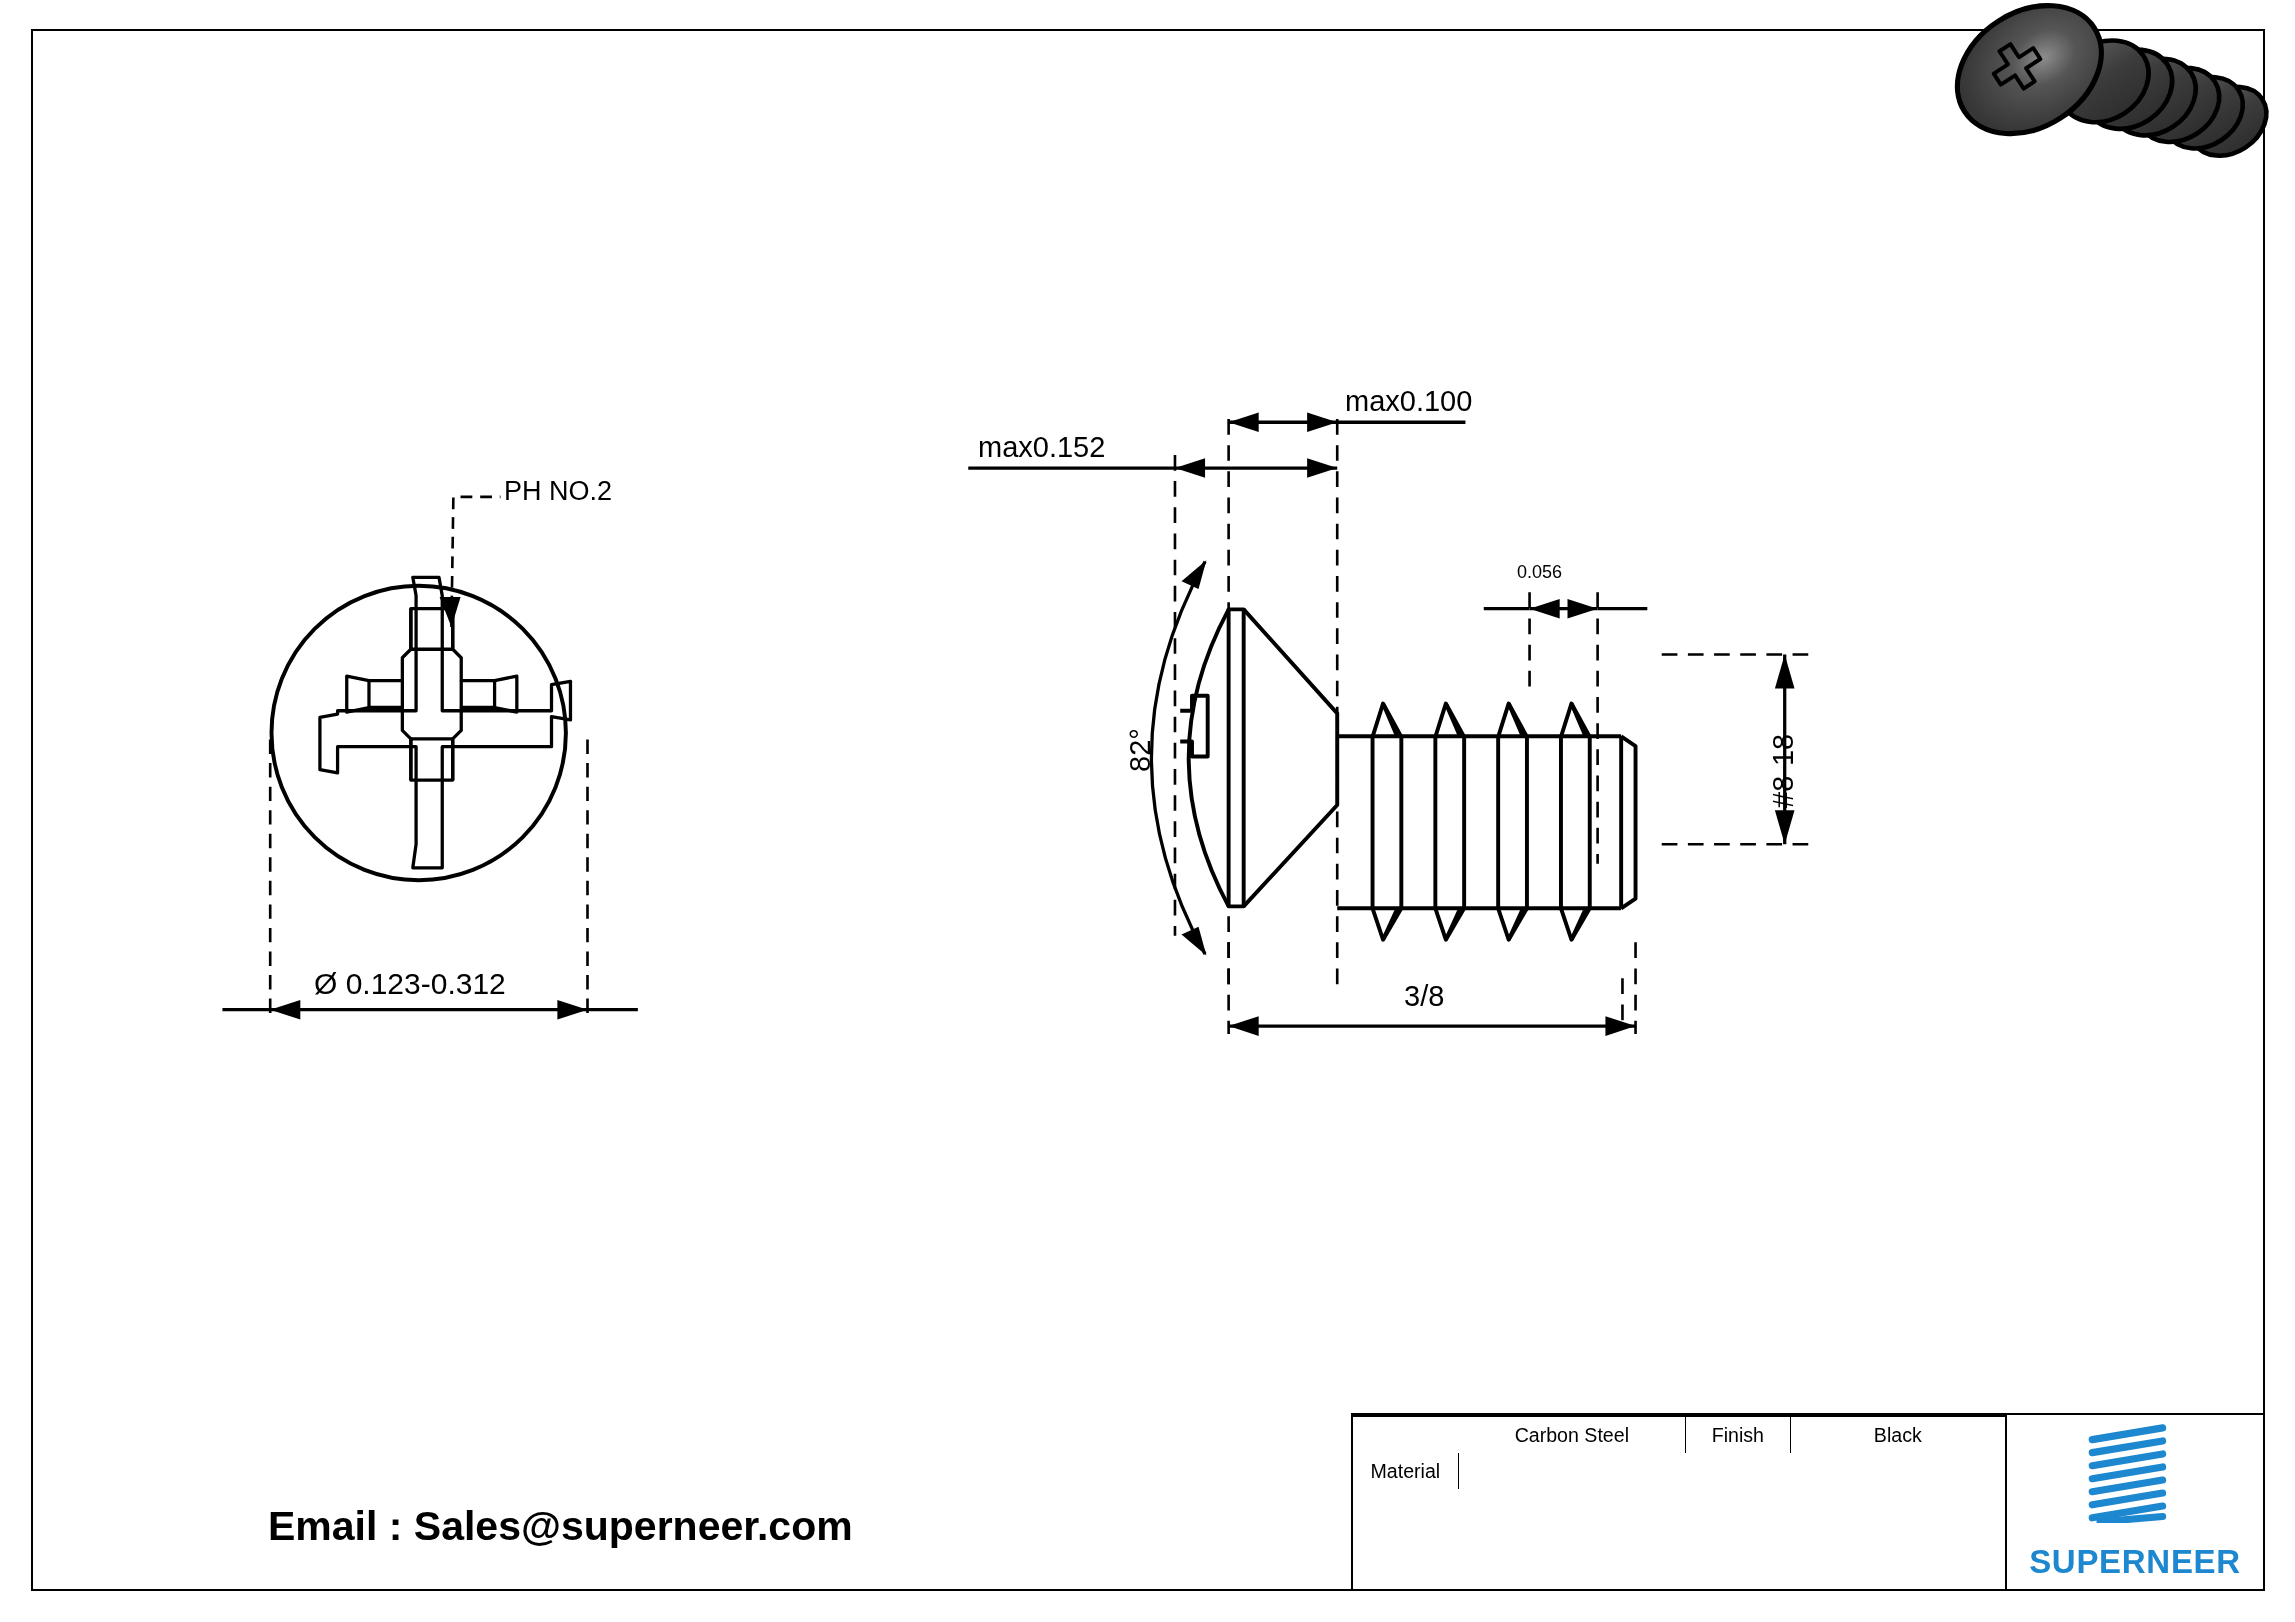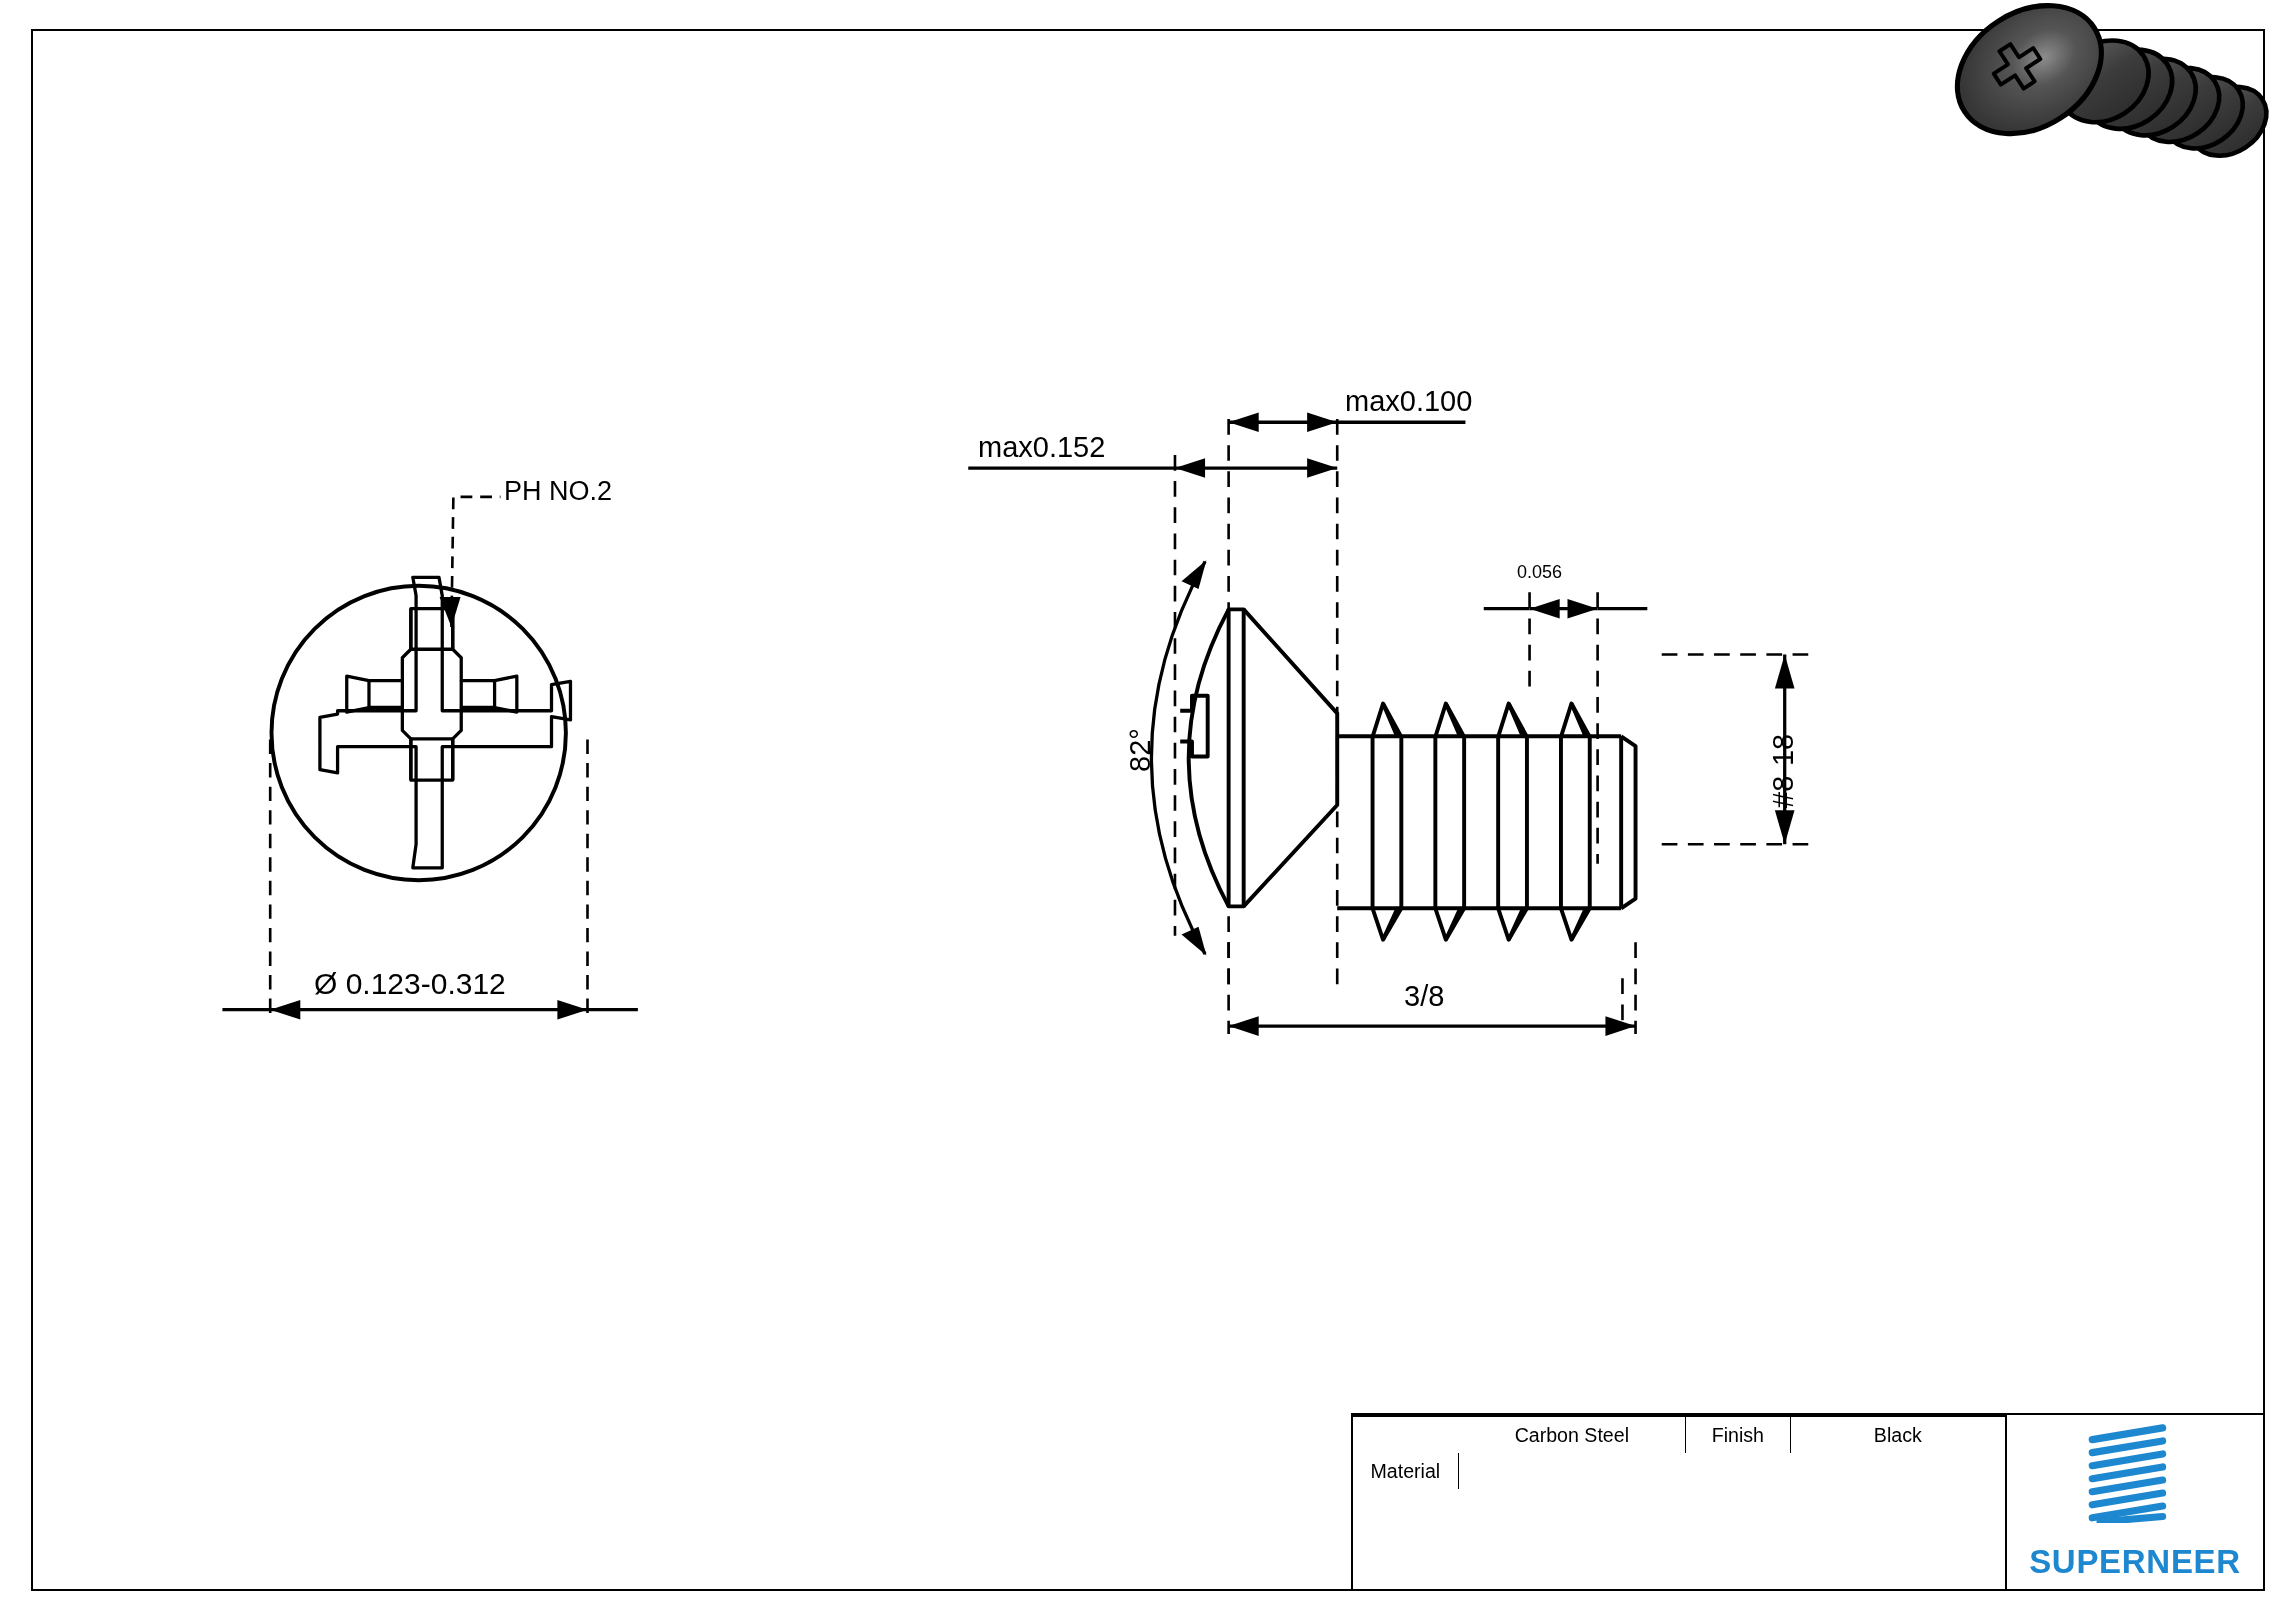--- a/index.html
+++ b/index.html
@@ -265,20 +265,21 @@
   <div class="txt dimtxt" style="left:1345px;top:385px;font-size:29px;">max0.100</div>
 
   <div class="txt dimtxt" style="left:1517px;top:562px;font-size:18px;">0.056</div>
 
   <div class="txt dimtxt rot90" style="left:1124px;top:772px;font-size:29px;">82°</div>
 
   <div class="txt dimtxt rot90" style="left:1767px;top:808px;font-size:29px;">#8-18</div>
 
   <div class="txt dimtxt" style="left:1404px;top:980px;font-size:29px;">3/8</div>
 
+  <div class="email">Email : Sales@superneer.com</div>
 
   <div class="tb">
     <div class="tb-left">
       <div class="tb-row">
         <div class="tb-cell c-mat-lbl">Material</div>
         <div class="tb-cell c-mat-val">Carbon Steel</div>
         <div class="tb-cell c-fin-lbl">Finish</div>
         <div class="tb-cell c-fin-val last">Black</div>
       </div>
     </div>

